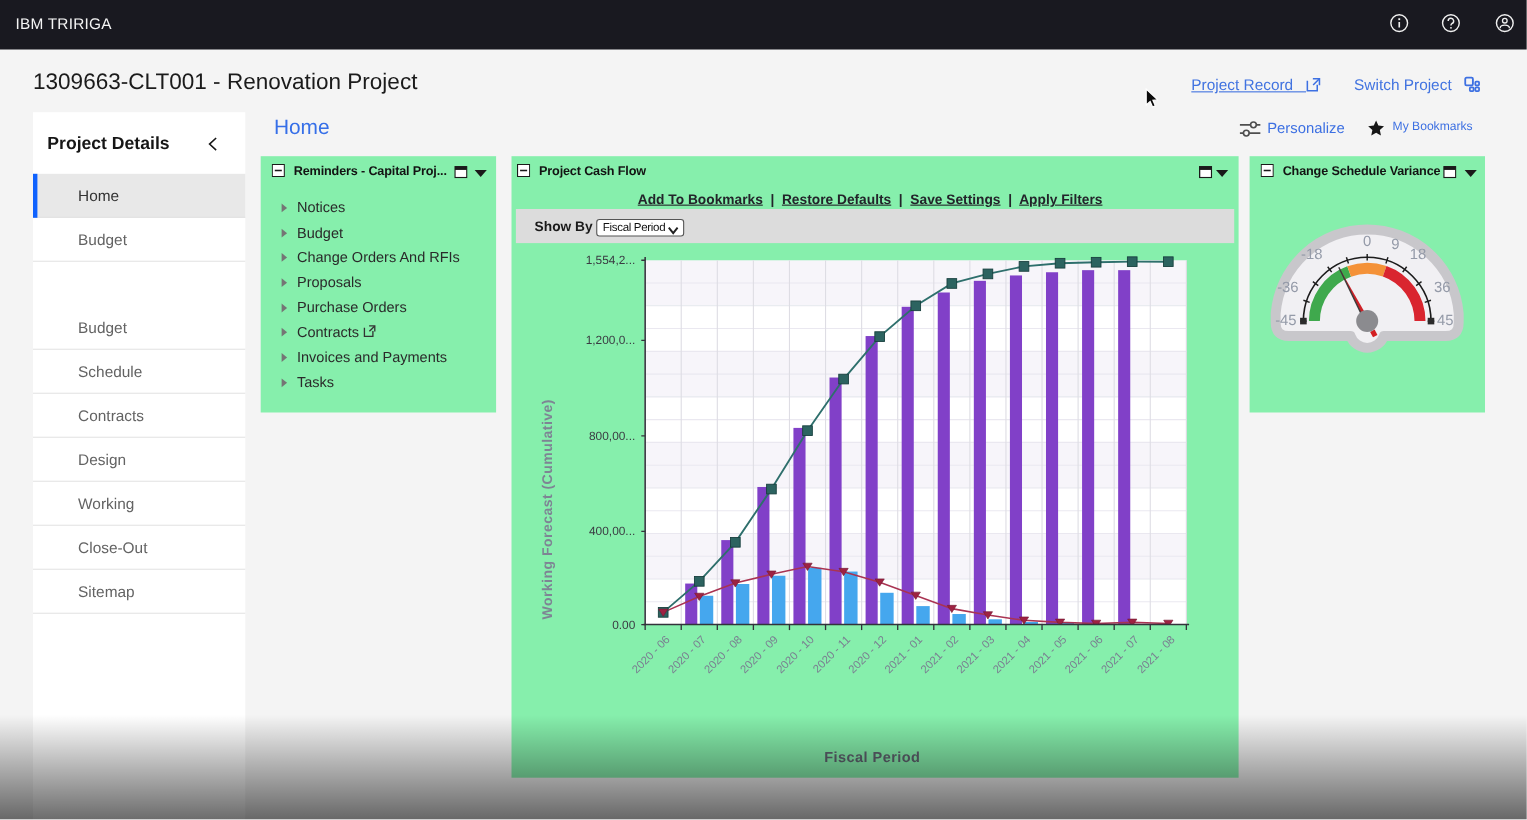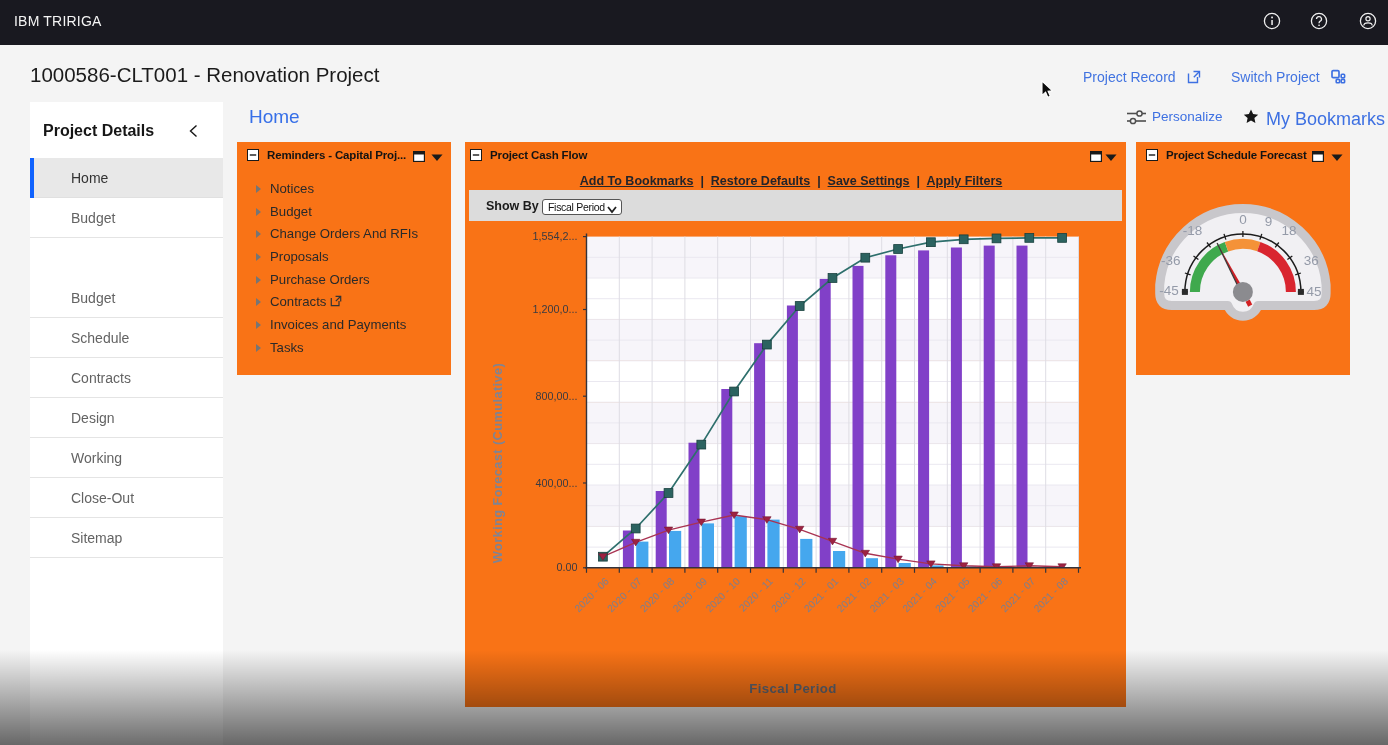--- a/index.html
+++ b/index.html
@@ -21,24 +21,24 @@
 #sidebar { position:absolute; left:30px; top:102px; width:193px; height:643px; background:#fff; }
 #sbhead { position:absolute; left:13px; top:20px; font-size:16px; font-weight:700; color:#161616; }
 #sbchev { position:absolute; left:156px; top:21px; }
 .sbitem { position:absolute; left:0; width:193px; height:40px; font-size:14px; color:#636363; line-height:40px; padding-left:41px; border-bottom:1px solid #e4e4e4; }
 .sbitem.sel { background:#e8e8e8; color:#333; border-bottom:1px solid #e0e0e0; }
 .sbitem.sel:before { content:""; position:absolute; left:0; top:0; width:4px; height:40px; background:#0f62fe; }
 
 
 #homehead { position:absolute; left:249px; top:106px; font-size:19px; color:#366fe8; }
 #personalize { position:absolute; left:1152px; top:109px; font-size:13.5px; color:#3d70e2; }
-#mybookmarks { position:absolute; left:1266px; top:109px; font-size:18px; color:#3d70e2; }
-
-
-.panel { position:absolute; background:#f97316; }
+#mybookmarks { position:absolute; left:1266px; top:109px; font-size:11px; color:#3d70e2; }
+
+
+.panel { position:absolute; background:#86efac; }
 #p-rem   { left:237px; top:142px; width:214px; height:233px; }
 #p-chart { left:465px; top:142px; width:661px; height:565px; }
 #p-gauge { left:1136px; top:142px; width:214px; height:233px; }
 .phead { position:absolute; left:10px; top:7px; height:14px; font-size:11.5px; font-weight:700; color:#131313; letter-spacing:-0.15px; white-space:nowrap; }
 #p-chart .phead { left:5px; }
 .phead .ttl { margin-left:5px; }
 
 
 .treeitem { position:absolute; left:19px; font-size:13.2px; color:#2a2a2a; white-space:nowrap; }
 .treeitem .arr { display:inline-block; width:0; height:0; border-left:5px solid #757575; border-top:4px solid transparent; border-bottom:4px solid transparent; margin-right:9px; }
@@ -74,23 +74,23 @@
     <path d="M6.5 7.0 A2.5 2.5 0 1 1 9.9 9.4 Q9.05 9.9 9.05 11.2" fill="none" stroke="#f0f0f0" stroke-width="1.3"></path>
       <rect x="8.35" y="12.6" width="1.4" height="1.4" fill="#f0f0f0"></rect>
   </svg>
   <svg class="abs" style="left:1359px;top:12px" width="18" height="18" viewBox="0 0 18 18">
     <circle cx="9" cy="9" r="7.6" fill="none" stroke="#f0f0f0" stroke-width="1.3"></circle>
     <circle cx="9" cy="6.8" r="2.1" fill="none" stroke="#f0f0f0" stroke-width="1.2"></circle>
     <path d="M4.8 13.6 Q4.8 10.8 9 10.8 Q13.2 10.8 13.2 13.6" fill="none" stroke="#f0f0f0" stroke-width="1.2"></path>
   </svg>
 </div>
 
-<div id="pgtitle">1000586-CLT001 - Renovation Project</div>
-
-<div class="toplink" style="left:1083px;">Project Record&nbsp;&nbsp;
+<div id="pgtitle">1309663-CLT001 - Renovation Project</div>
+
+<div class="toplink" style="left:1083px;text-decoration:underline;">Project Record&nbsp;&nbsp;
 <svg width="14" height="14" viewBox="0 0 14 14">
       <path d="M1.5 3.5 L1.5 12.5 L10.5 12.5 L10.5 7" fill="none" stroke="#3d70e2" stroke-width="1.4"></path>
       <path d="M6.5 1.5 L12.5 1.5 L12.5 7.5" fill="none" stroke="#3d70e2" stroke-width="1.4"></path>
       <path d="M12.2 1.8 L6.8 7.2" stroke="#3d70e2" stroke-width="1.4"></path>
     </svg>
 </div>
 <div class="toplink" style="left:1231px;">Switch Project&nbsp;&nbsp;
 <svg width="15" height="15" viewBox="0 0 15 15">
       <rect x="1" y="1.6" width="7" height="7" rx="1.2" fill="none" stroke="#3d70e2" stroke-width="1.7"></rect>
       <rect x="10.2" y="5.3" width="3.4" height="3.4" rx="0.8" fill="none" stroke="#3d70e2" stroke-width="1.6"></rect>
@@ -333,21 +333,21 @@
 <text x="328" y="470" font-size="13.2" font-weight="700" fill="#5e636e" letter-spacing="0.4" text-anchor="middle">Fiscal Period</text>
 </svg>
 </div>
 
 <div class="panel" id="p-gauge">
   <div class="phead">
     <svg width="12" height="12" viewBox="0 0 12 12" style="vertical-align:-2px">
         <rect x="0.5" y="0.5" width="11" height="11" fill="#fff" stroke="#1a1a1a"></rect>
         <rect x="2.8" y="5.3" width="6.4" height="1.4" fill="#1a1a1a"></rect>
       </svg>
-    <span class="ttl">Project Schedule Forecast</span>
+    <span class="ttl">Change Schedule Variance</span>
   </div>
   <svg class="abs" style="left:176px;top:9px" width="12" height="11" viewBox="0 0 13 12">
       <rect x="0.6" y="0.6" width="11.8" height="10.8" fill="#fff" stroke="#1a1a1a" stroke-width="1.3"></rect>
       <rect x="0.6" y="0.6" width="11.8" height="3.2" fill="#1a1a1a"></rect>
     </svg>
   <svg class="abs" style="left:195px;top:12px" width="12" height="7.5" viewBox="0 0 13 8">
       <path d="M0.5 0.5 L12.5 0.5 L6.5 7.5 Z" fill="#1a1a1a"></path>
     </svg>
   <svg id="gaugesvg" class="abs" style="left:0px;top:23px" width="214" height="198" viewBox="0 0 214 198">
 <path d="M 23.7 120 A 83.5 83.5 0 0 1 190.1 120 L 190.1 128.5 Q 190.1 140.5 178.1 140.5 L 122 140.5 A 16 16 0 0 1 91.8 140.5 L 35.7 140.5 Q 23.7 140.5 23.7 128.5 Z" fill="#f1f0f3" stroke="#c8c7cb" stroke-width="9" stroke-linejoin="round"></path>

